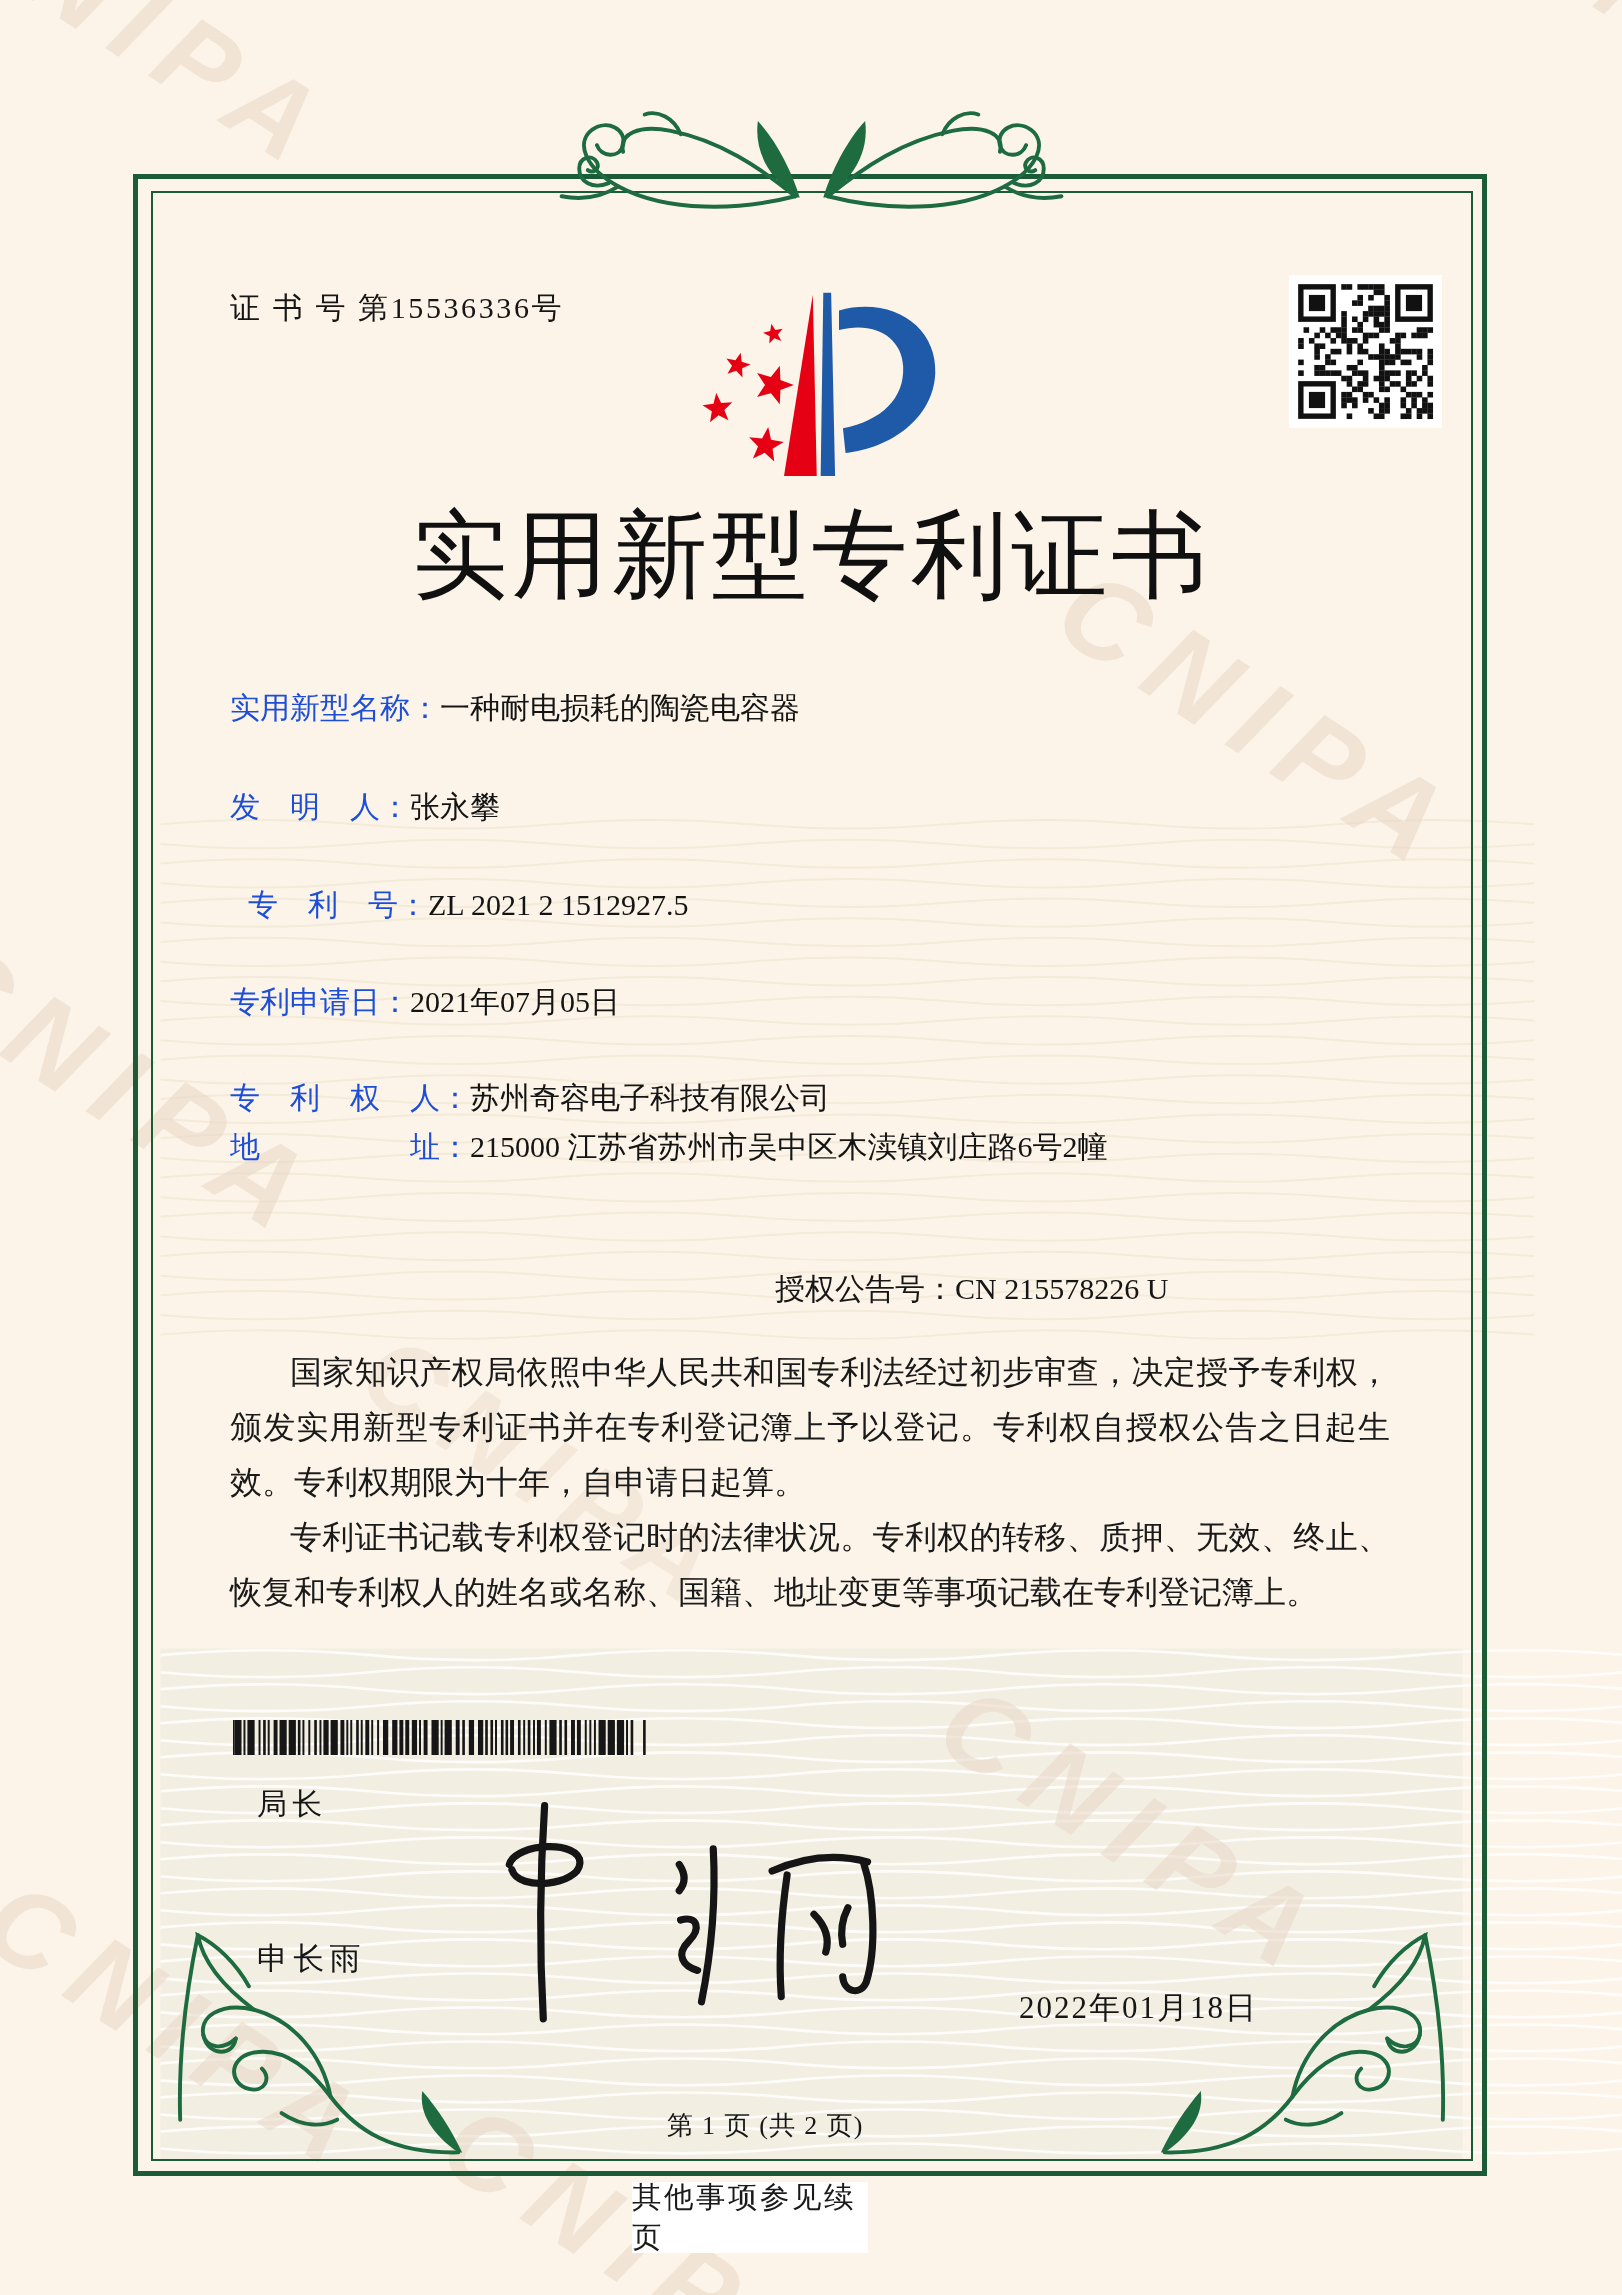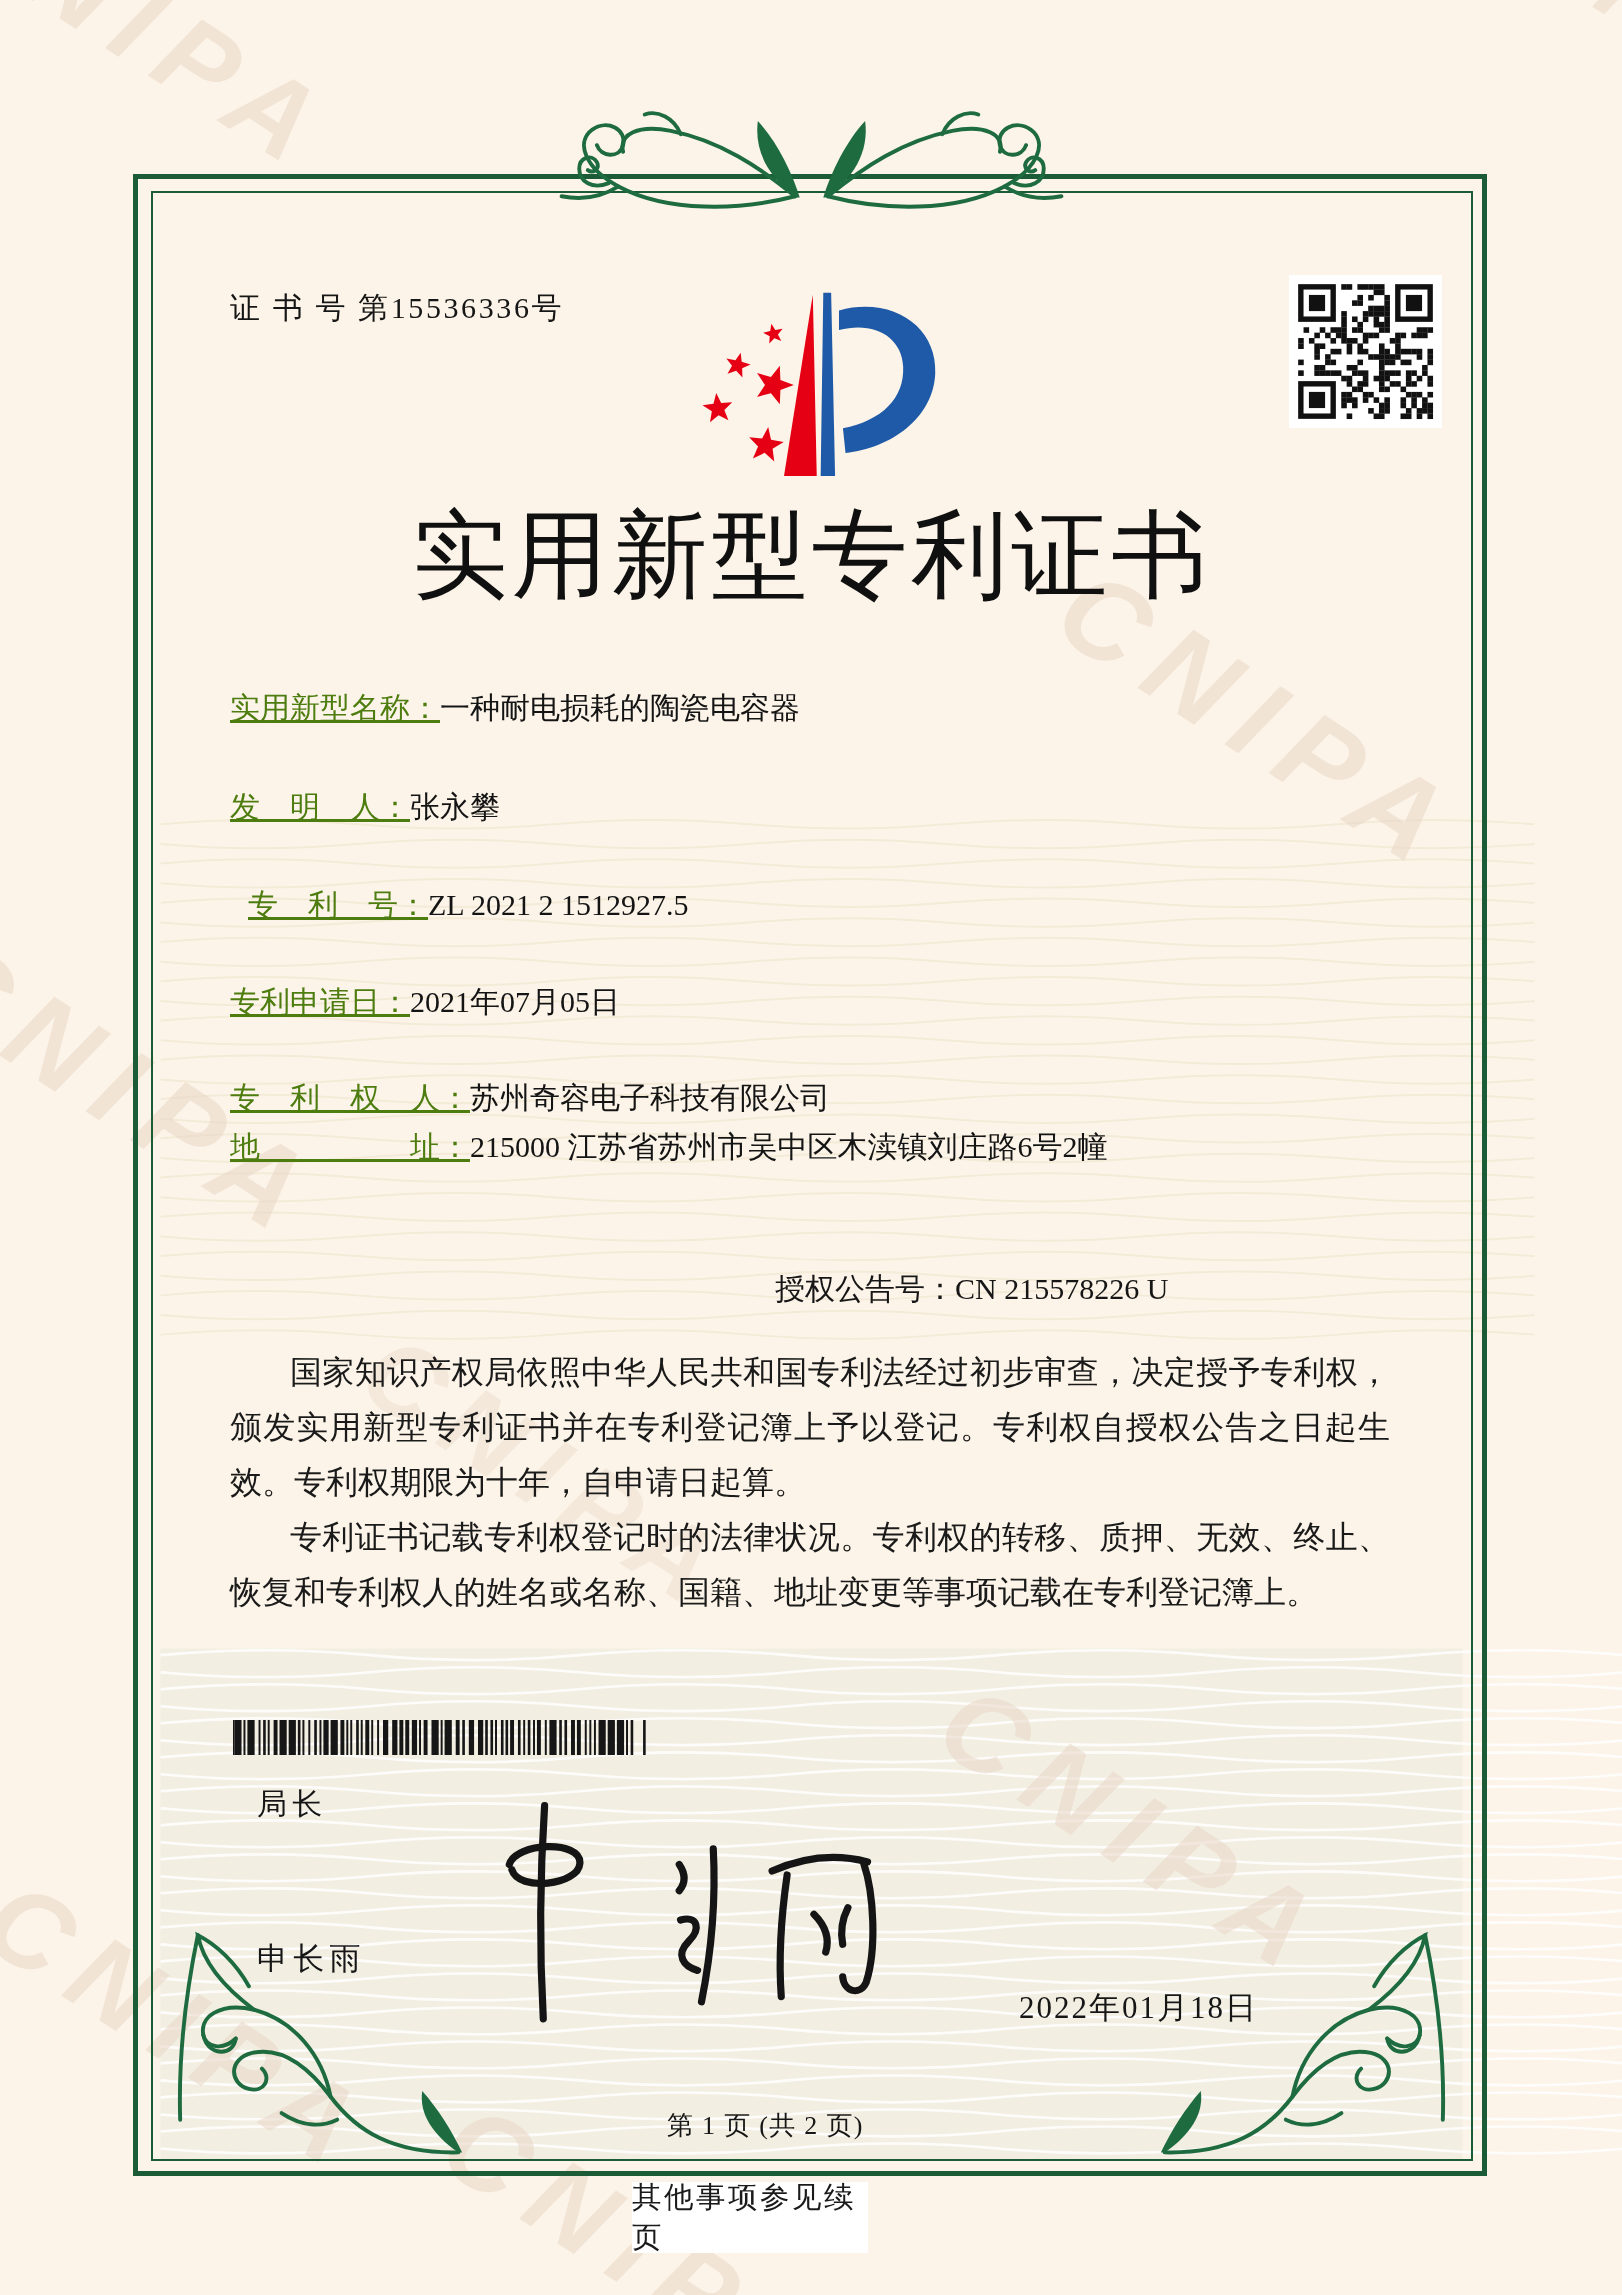--- a/index.html
+++ b/index.html
@@ -18,21 +18,21 @@
       border:2px solid #1b5b36;z-index:3;}
   #orn-svg{position:absolute;left:0;top:0;z-index:4;}
   
   .content{z-index:5;}
   #cert-no{left:230px;top:288px;font-size:30px;letter-spacing:2.6px;}
   #logo{left:674px;top:250px;width:275px;height:236px;}
   #qr{left:1289px;top:275px;width:153px;height:153px;background:#ffffff;}
   #title{left:0;top:492px;width:1623px;text-align:center;font-size:96px;font-weight:400;
          letter-spacing:3.9px;color:#101010;}
   .row{font-size:30px;white-space:nowrap;}
-  .row .lbl{color:#4d7c0f;text-decoration:underline;}
+  .row .lbl{color:#1d4ed8;}
   .row .val{color:#141414;}
   #grant-date,#grant-no{font-size:30px;white-space:nowrap;}
   #body-text{left:230px;top:1345px;width:1160px;font-size:32px;line-height:55px;
              text-align:justify;color:#1a1a1a;}
   #body-text p{margin:0;text-indent:60px;}
   #barcode{left:233px;top:1720px;width:414px;height:35px;}
   #signer-title{left:257px;top:1784px;font-size:30px;letter-spacing:5.2px;text-align:right;}
   #signer-name{left:257px;top:1938px;font-size:31px;letter-spacing:5.2px;}
   #signature{left:406px;top:1786px;width:523px;height:242px;}
   #issue-date{left:1019px;top:1987px;font-size:31px;letter-spacing:2px;}

